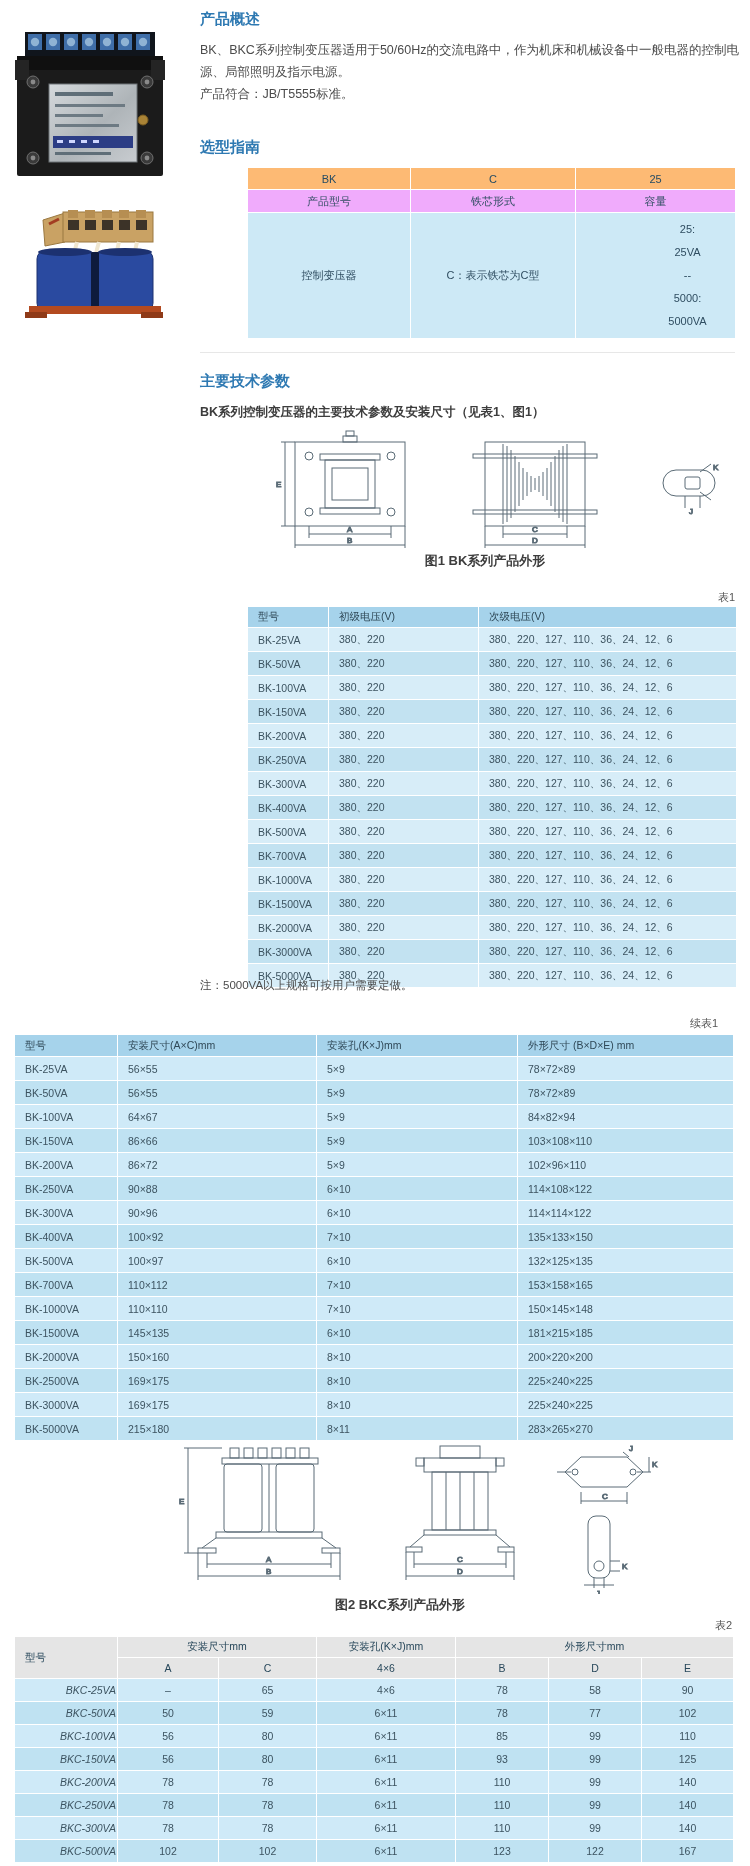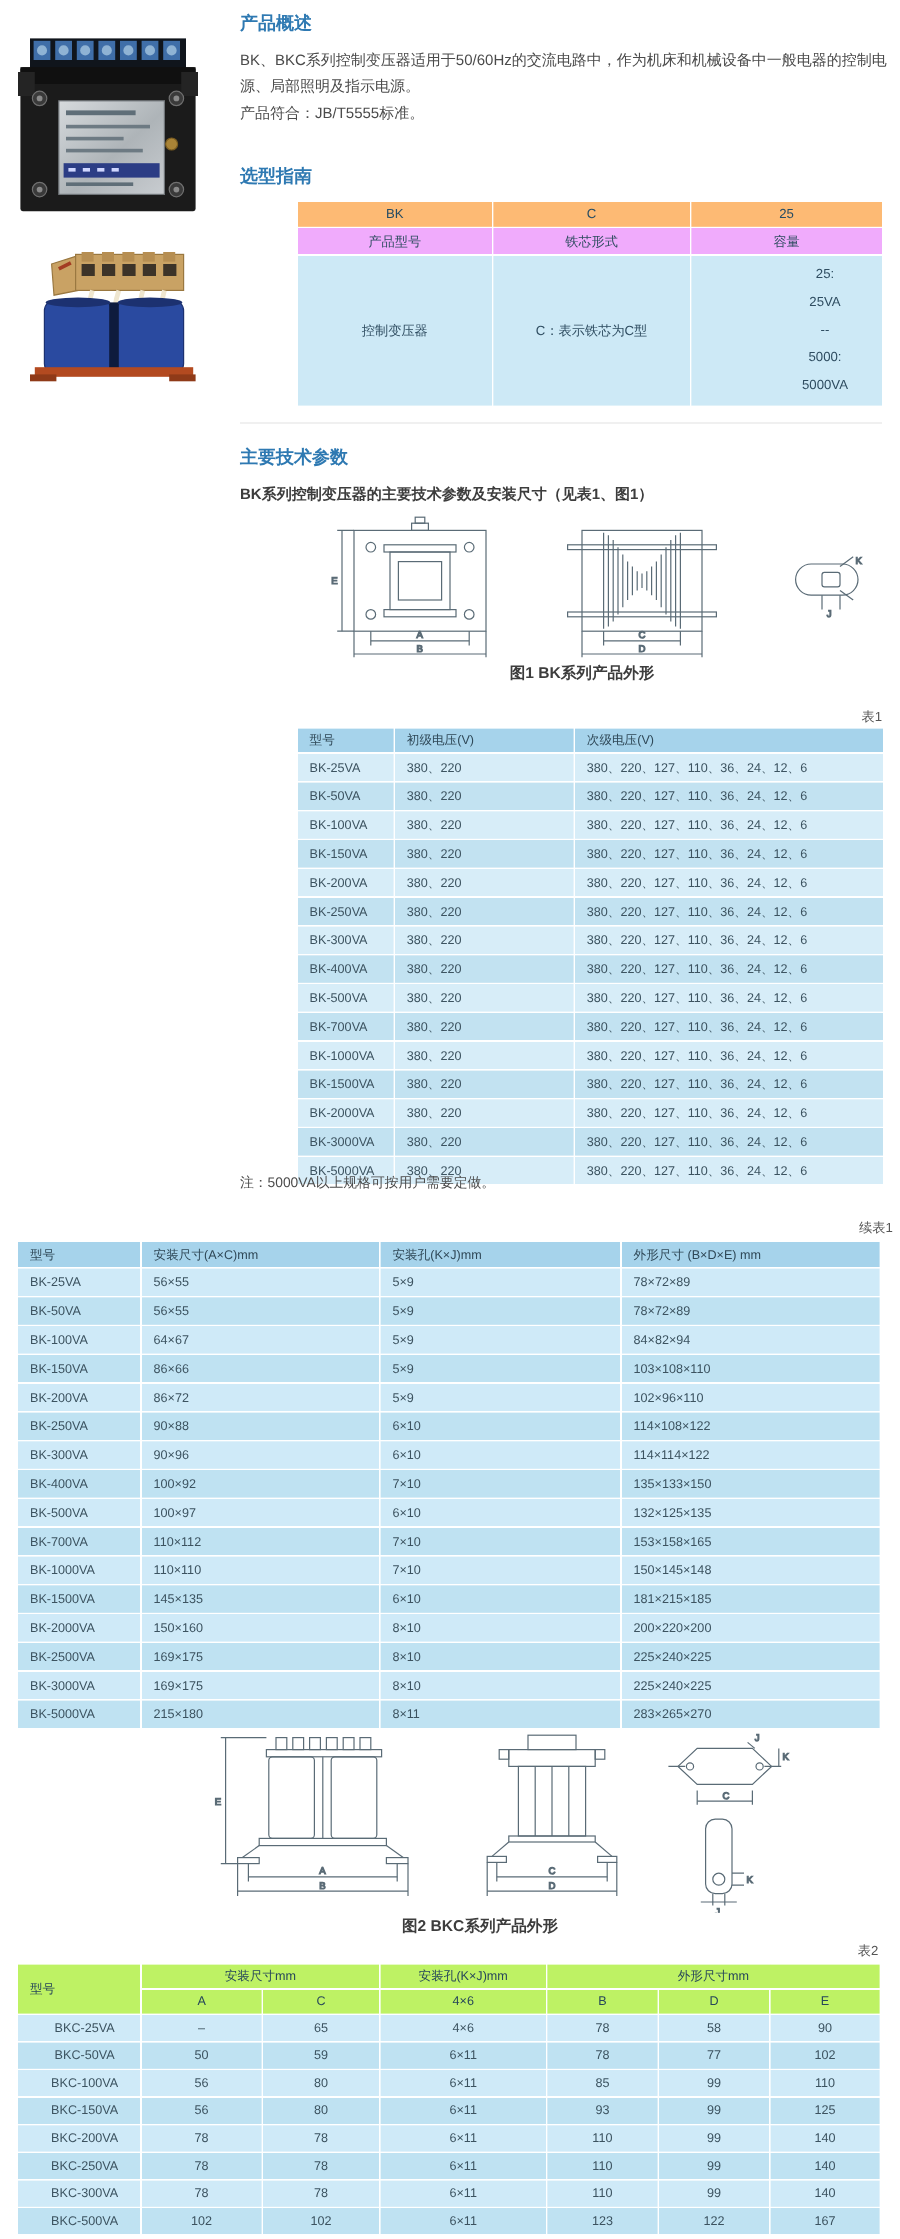--- a/index.html
+++ b/index.html
@@ -33,24 +33,24 @@
 
   
   .t1b{width:719px;font-size:10.5px;color:#3c5360;}
   .t1b th{background:#a6d3eb;height:19px;text-align:left;padding-left:10px;color:#2f4857;}
   .t1b td{height:21px;text-align:left;padding-left:10px;}
   .t1b tbody tr:nth-child(odd) td{background:#cfeaf8;}
   .t1b tbody tr:nth-child(even) td{background:#bfe2f2;}
 
   
   .t2{width:719px;font-size:10.5px;color:#3c5360;}
-  .t2 th{background:#bef264;height:18px;text-align:center;color:#27475a;}
+  .t2 th{background:#e5e5e5;height:18px;text-align:center;color:#27475a;}
   .t2 th.mleft{text-align:left;padding-left:10px;}
   .t2 td{height:20px;text-align:center;}
-  .t2 td:first-child{text-align:center;padding-left:10px;}
+  .t2 td:first-child{text-align:right;padding-left:10px;font-style:italic;}
   .t2 tbody tr:nth-child(odd) td{background:#cfeaf8;}
   .t2 tbody tr:nth-child(even) td{background:#bfe2f2;}
 
   svg text{font-family:"Liberation Sans","DejaVu Sans",sans-serif;}
   .dimtx{font-size:8px;fill:#4c5d68;}
   .lineart{stroke:#5a6b76;fill:none;stroke-width:1;}
 </style>
 </head>
 <body>
 
@@ -332,21 +332,21 @@
         </tr>
         <tr>
           <td>BK-5000VA</td>
           <td>380、220</td>
           <td>380、220、127、110、36、24、12、6</td>
         </tr>
       </tbody>
   </table>
   <p class="note abs" style="left:200px;top:966px;">注：5000VA以上规格可按用户需要定做。</p>
 
-  <div class="tlabel abs" style="left:26px;top:1016px;width:718px;">续表1</div>
+  <div class="tlabel abs" style="left:0;top:1016px;width:718px;">续表1</div>
   <table class="t1b abs" style="left:14px;top:1034px;">
     <colgroup>
         <col style="width:103px">
         <col style="width:199px">
         <col style="width:201px">
         <col style="width:216px">
       </colgroup>
     <thead>
         <tr>
           <th>型号</th>

